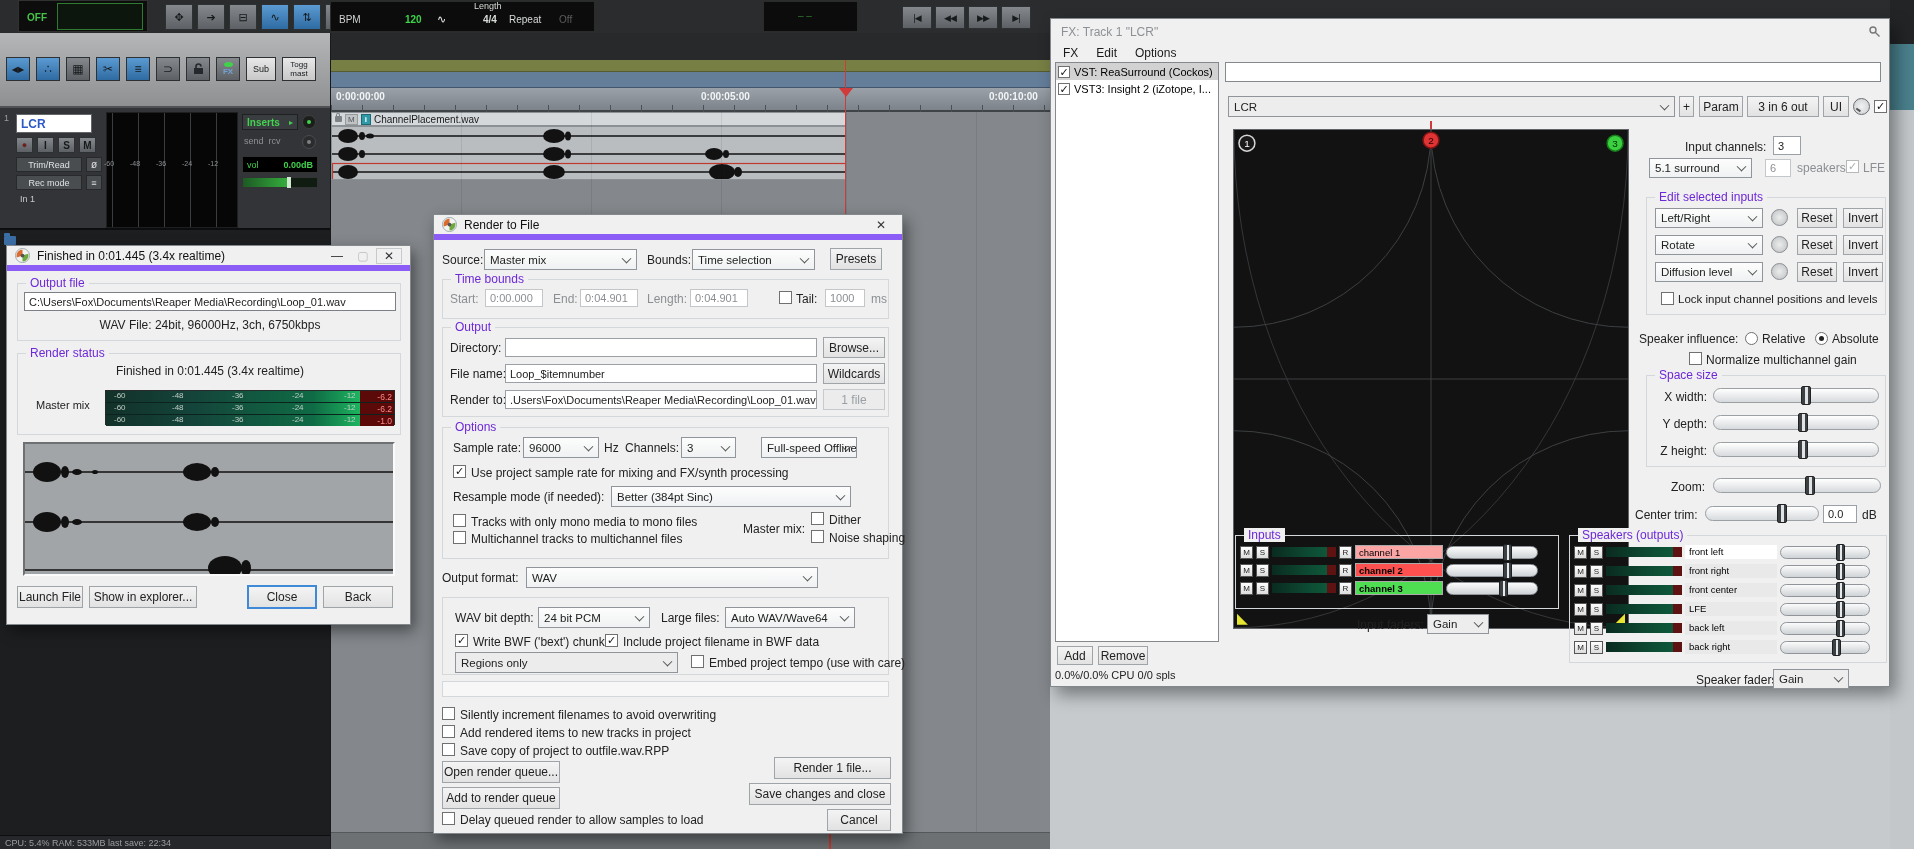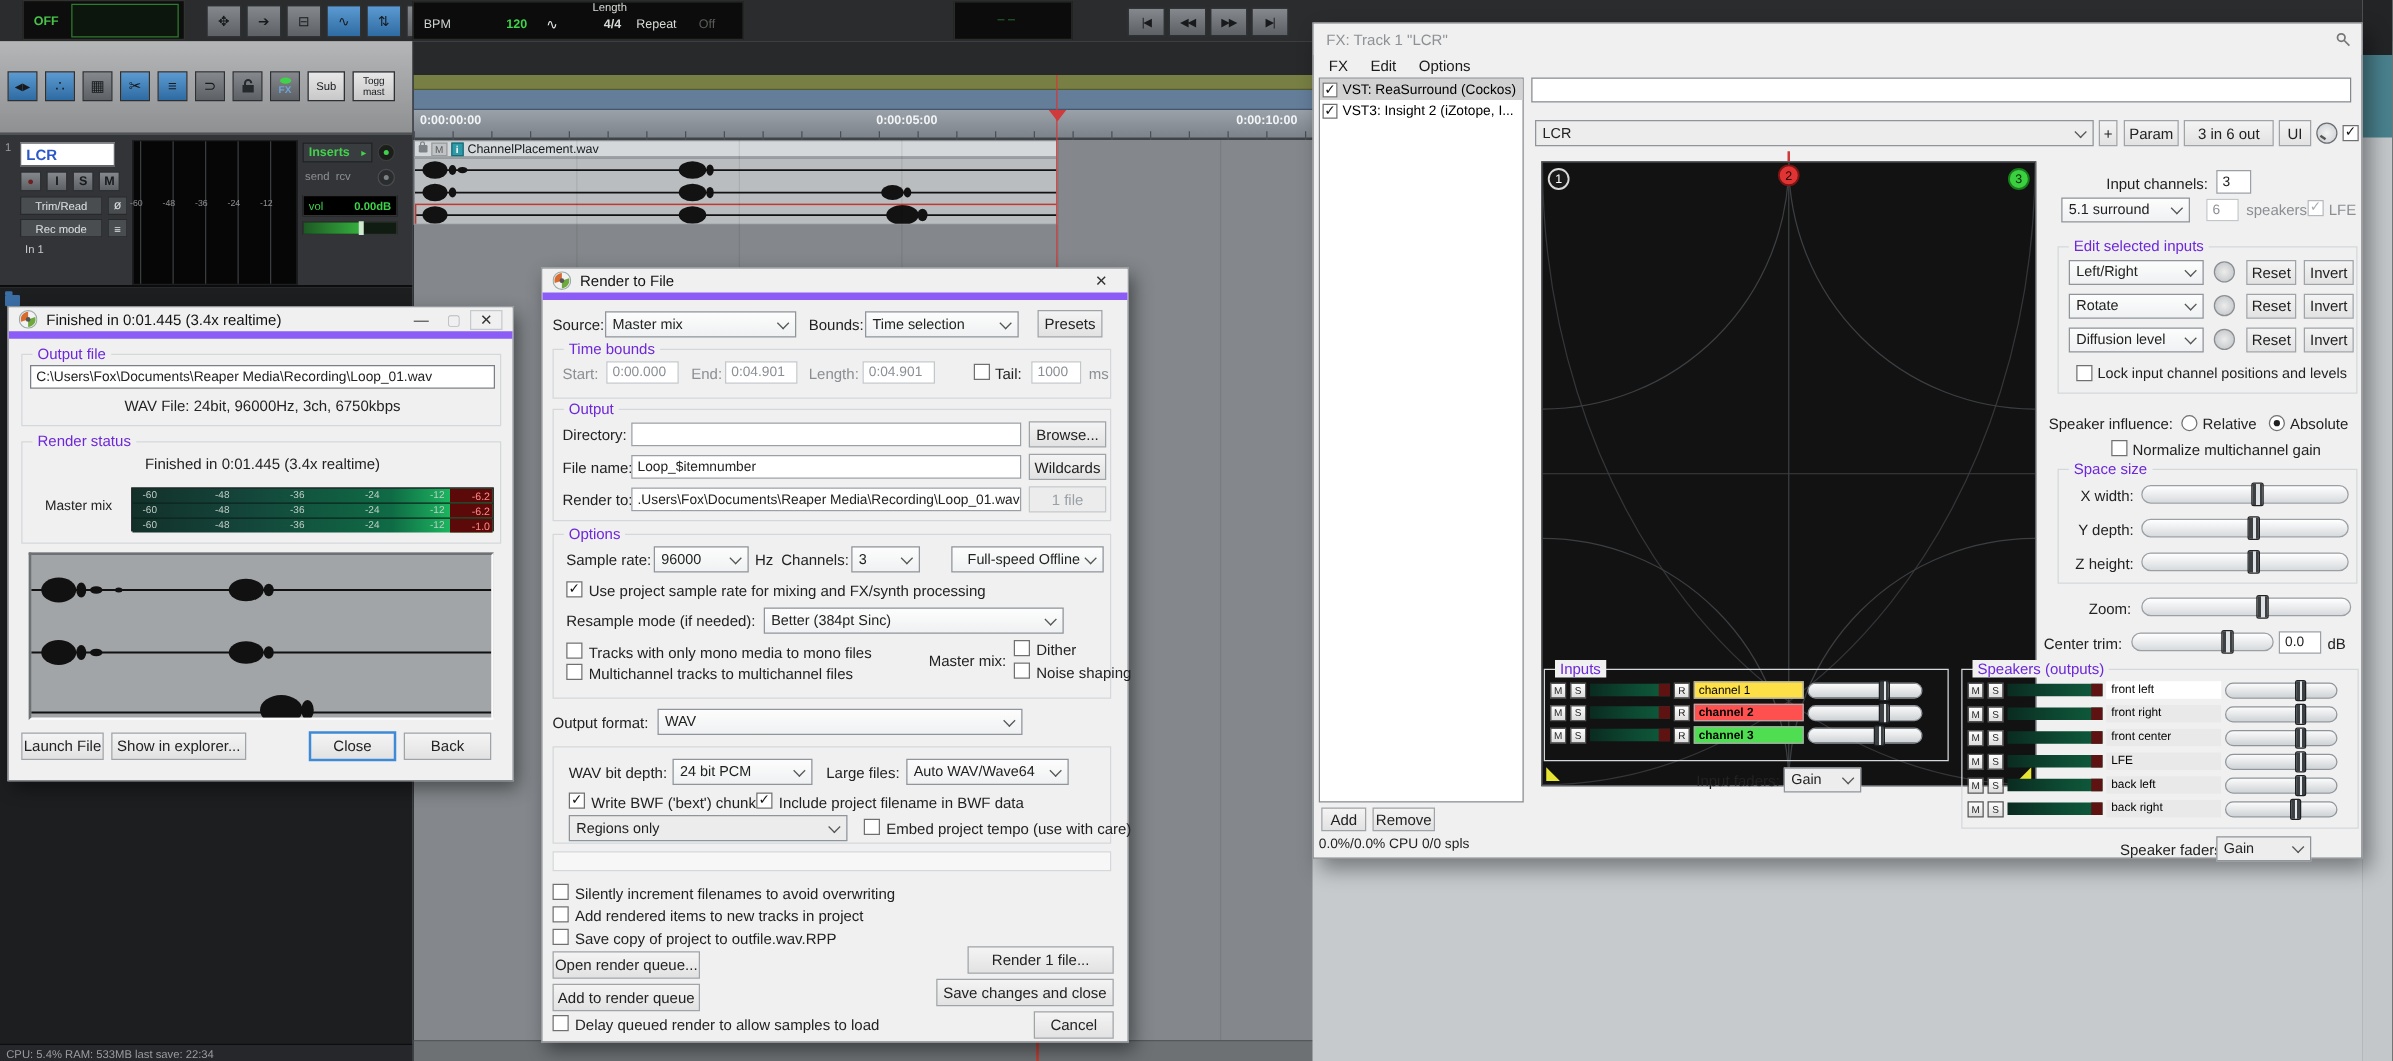--- a/index.html
+++ b/index.html
@@ -443,21 +443,21 @@
       <b>Options</b>
       <span class="lbl" style="left:10px;top:13px;">Sample rate:</span>
       <div class="combo" style="left:80px;top:9px;width:76px;height:21px;">
           <span>96000</span>
         </div>
       <span class="lbl" style="left:161px;top:13px;">Hz</span>
       <span class="lbl" style="left:182px;top:13px;">Channels:</span>
       <div class="combo" style="left:238px;top:9px;width:55px;height:21px;">
           <span>3</span>
         </div>
-      <div class="combo" style="left:318px;top:9px;width:122px;height:21px;justify-content:flex-end;">
+      <div class="combo" style="left:318px;top:9px;width:96px;height:21px;">
           <span>Full-speed Offline</span>
         </div>
       <span class="cb on" style="left:10px;top:37px;"></span>
       <span class="lbl" style="left:28px;top:38px;">Use project sample rate for mixing and FX/synth processing</span>
       <span class="lbl" style="left:10px;top:62px;">Resample mode (if needed):</span>
       <div class="combo" style="left:168px;top:58px;width:240px;height:21px;">
           <span>Better (384pt Sinc)</span>
         </div>
       <span class="cb" style="left:10px;top:86px;"></span>
       <span class="lbl" style="left:28px;top:87px;">Tracks with only mono media to mono files</span>
@@ -690,21 +690,21 @@
     <div class="grp" style="left:184px;top:516px;width:324px;height:74px;">
       <b>Inputs</b>
       <div id="input-rows">
           <div style="position: absolute; left: 4px; top: 9px; display: flex; align-items: center; gap: 3px;">
             <span class="msr">M</span>
             <span class="msr">S</span>
             <div class="hmeter" style="width: 64px;">
               <i></i>
             </div>
             <span class="msr">R</span>
-            <span style="display: inline-block; width: 88px; height: 14px; background: #fde047; font-size: 9.5px; padding: 1px 3px; border: 1px solid rgb(170, 170, 170); font-weight: normal; white-space: nowrap; overflow: hidden;">channel 1</span>
+            <span style="display: inline-block; width: 88px; height: 14px; background: #fca5a5; font-size: 9.5px; padding: 1px 3px; border: 1px solid rgb(170, 170, 170); font-weight: normal; white-space: nowrap; overflow: hidden;">channel 1</span>
             <div class="fader" style="width: 92px;">
               <i style="left: 62%;"></i>
             </div>
           </div>
           <div style="position: absolute; left: 4px; top: 27px; display: flex; align-items: center; gap: 3px;">
             <span class="msr">M</span>
             <span class="msr">S</span>
             <div class="hmeter" style="width: 64px;">
               <i></i>
             </div>

